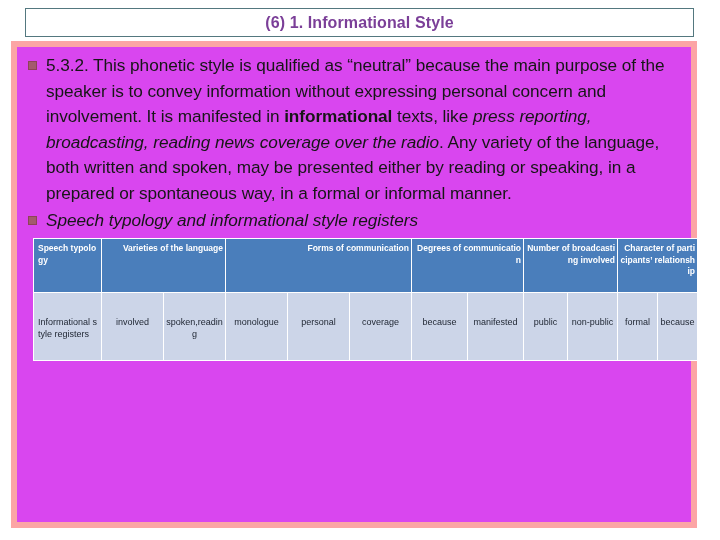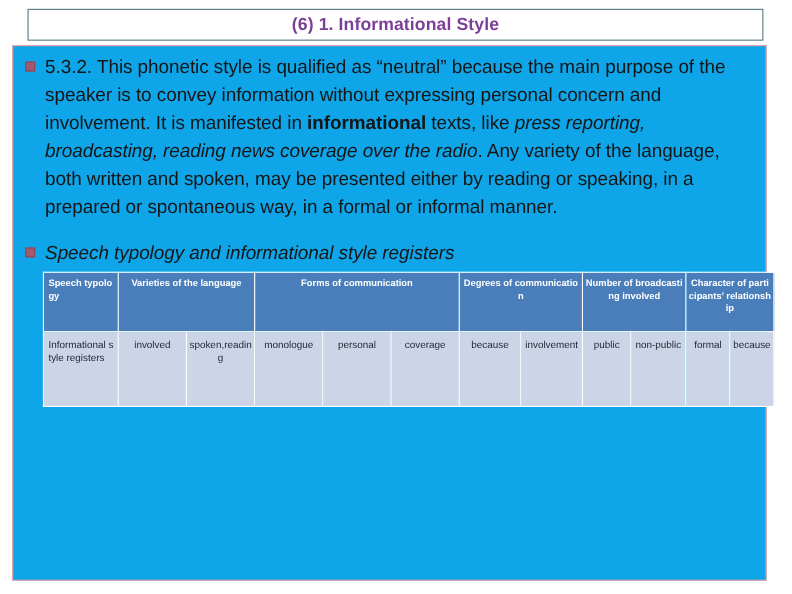--- a/index.html
+++ b/index.html
@@ -47,23 +47,23 @@
     white-space: nowrap;
   }
 
   
   .body-box {
     position: absolute;
     left: 11px;
     top: 41px;
     width: 686px;
     height: 487px;
-    border: 1px solid #fca5a5;
-    box-sizing: border-box;
-    background: #0ea5e9;
+    border: 6px solid #fca5a5;
+    box-sizing: border-box;
+    background: #d946ef;
     padding: 6px 8px 0 8px;
   }
 
   
   .bullet-row {
     display: flex;
     align-items: flex-start;
   }
   .bullet-marker {
     flex: 0 0 auto;
@@ -85,36 +85,36 @@
     font-size: 17.2px;
     line-height: 25.5px;
     color: #161616;
     text-align: left;
     margin: 0;
     letter-spacing: -0.05px;
   }
   .para b { font-weight: bold; }
   .para i { font-style: italic; }
 
-  .subhead-row { margin-top: 17px; }
+  .subhead-row { margin-top: 3px; }
   .subhead {
     font-family: "Liberation Sans", sans-serif;
     font-size: 17.2px;
     line-height: 23px;
     font-style: italic;
     color: #161616;
     margin: 0;
     letter-spacing: -0.05px;
   }
   .subhead-row .bullet-marker { margin-top: 7px; }
 
   
   .tbl-wrap {
     margin-top: 6px;
-    margin-left: 19px;
+    margin-left: 8px;
     width: 664px;
   }
   table.reg {
     border-collapse: collapse;
     table-layout: fixed;
     width: 664px;
   }
   table.reg th,
   table.reg td {
     border: 1px solid #ffffff;
@@ -124,36 +124,36 @@
     word-break: break-all;
     overflow-wrap: anywhere;
   }
   table.reg thead th {
     background: #4a7ebb;
     color: #ffffff;
     font-family: "Liberation Sans", sans-serif;
     font-size: 8.5px;
     font-weight: bold;
     line-height: 11.5px;
-    text-align: center;
+    text-align: right;
     height: 54px;
   }
   table.reg thead th.first-h {
     text-align: left;
     padding-left: 4px;
   }
   table.reg tbody td {
     background: #ccd5e8;
     color: #1d2430;
     font-family: "Liberation Sans", sans-serif;
     font-size: 9px;
     line-height: 12px;
     text-align: center;
     height: 68px;
-    padding-top: 5px;
+    padding-top: 23px;
   }
   table.reg tbody td.first-c {
     text-align: left;
     padding-left: 4px;
     background: #ccd5e8;
   }
 </style>
 </head>
 <body>
 
@@ -207,21 +207,21 @@
         </thead>
         <tbody>
           <tr>
             <td class="first-c">Informational style registers</td>
             <td>involved</td>
             <td>spoken,reading</td>
             <td>monologue</td>
             <td>personal</td>
             <td>coverage</td>
             <td>because</td>
-            <td>involvement</td>
+            <td>manifested</td>
             <td>public</td>
             <td>non-public</td>
             <td>formal</td>
             <td>because</td>
           </tr>
         </tbody>
       </table>
     </div>
 
   </div>

